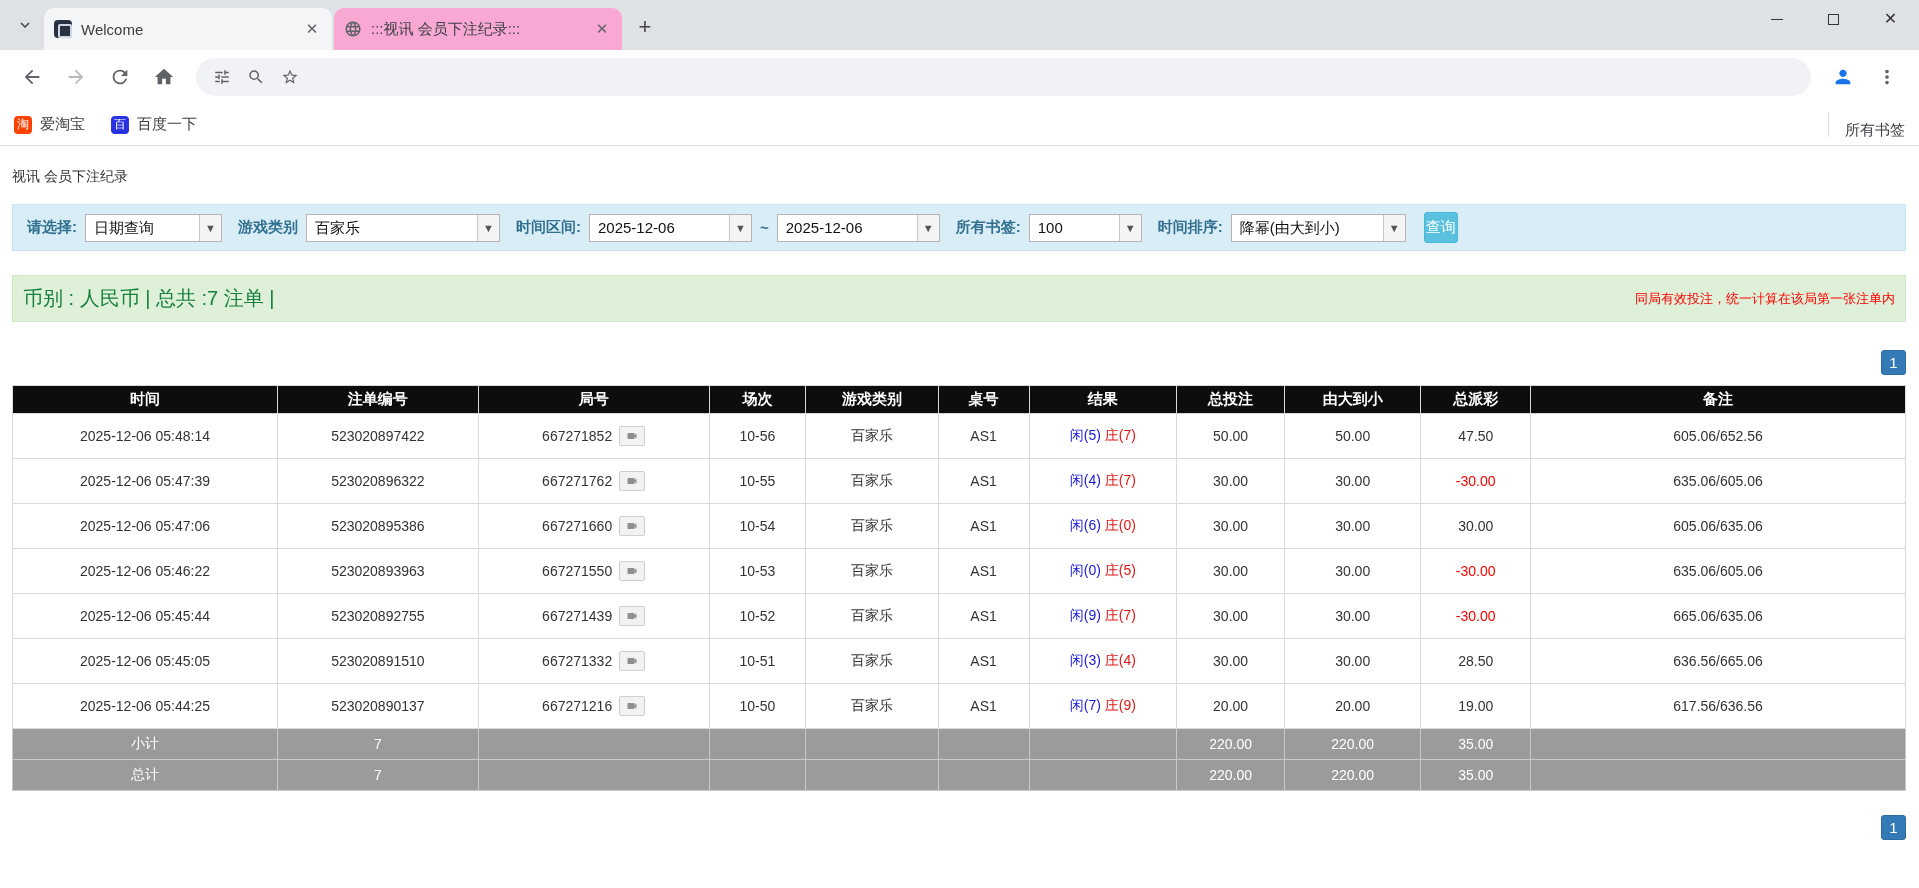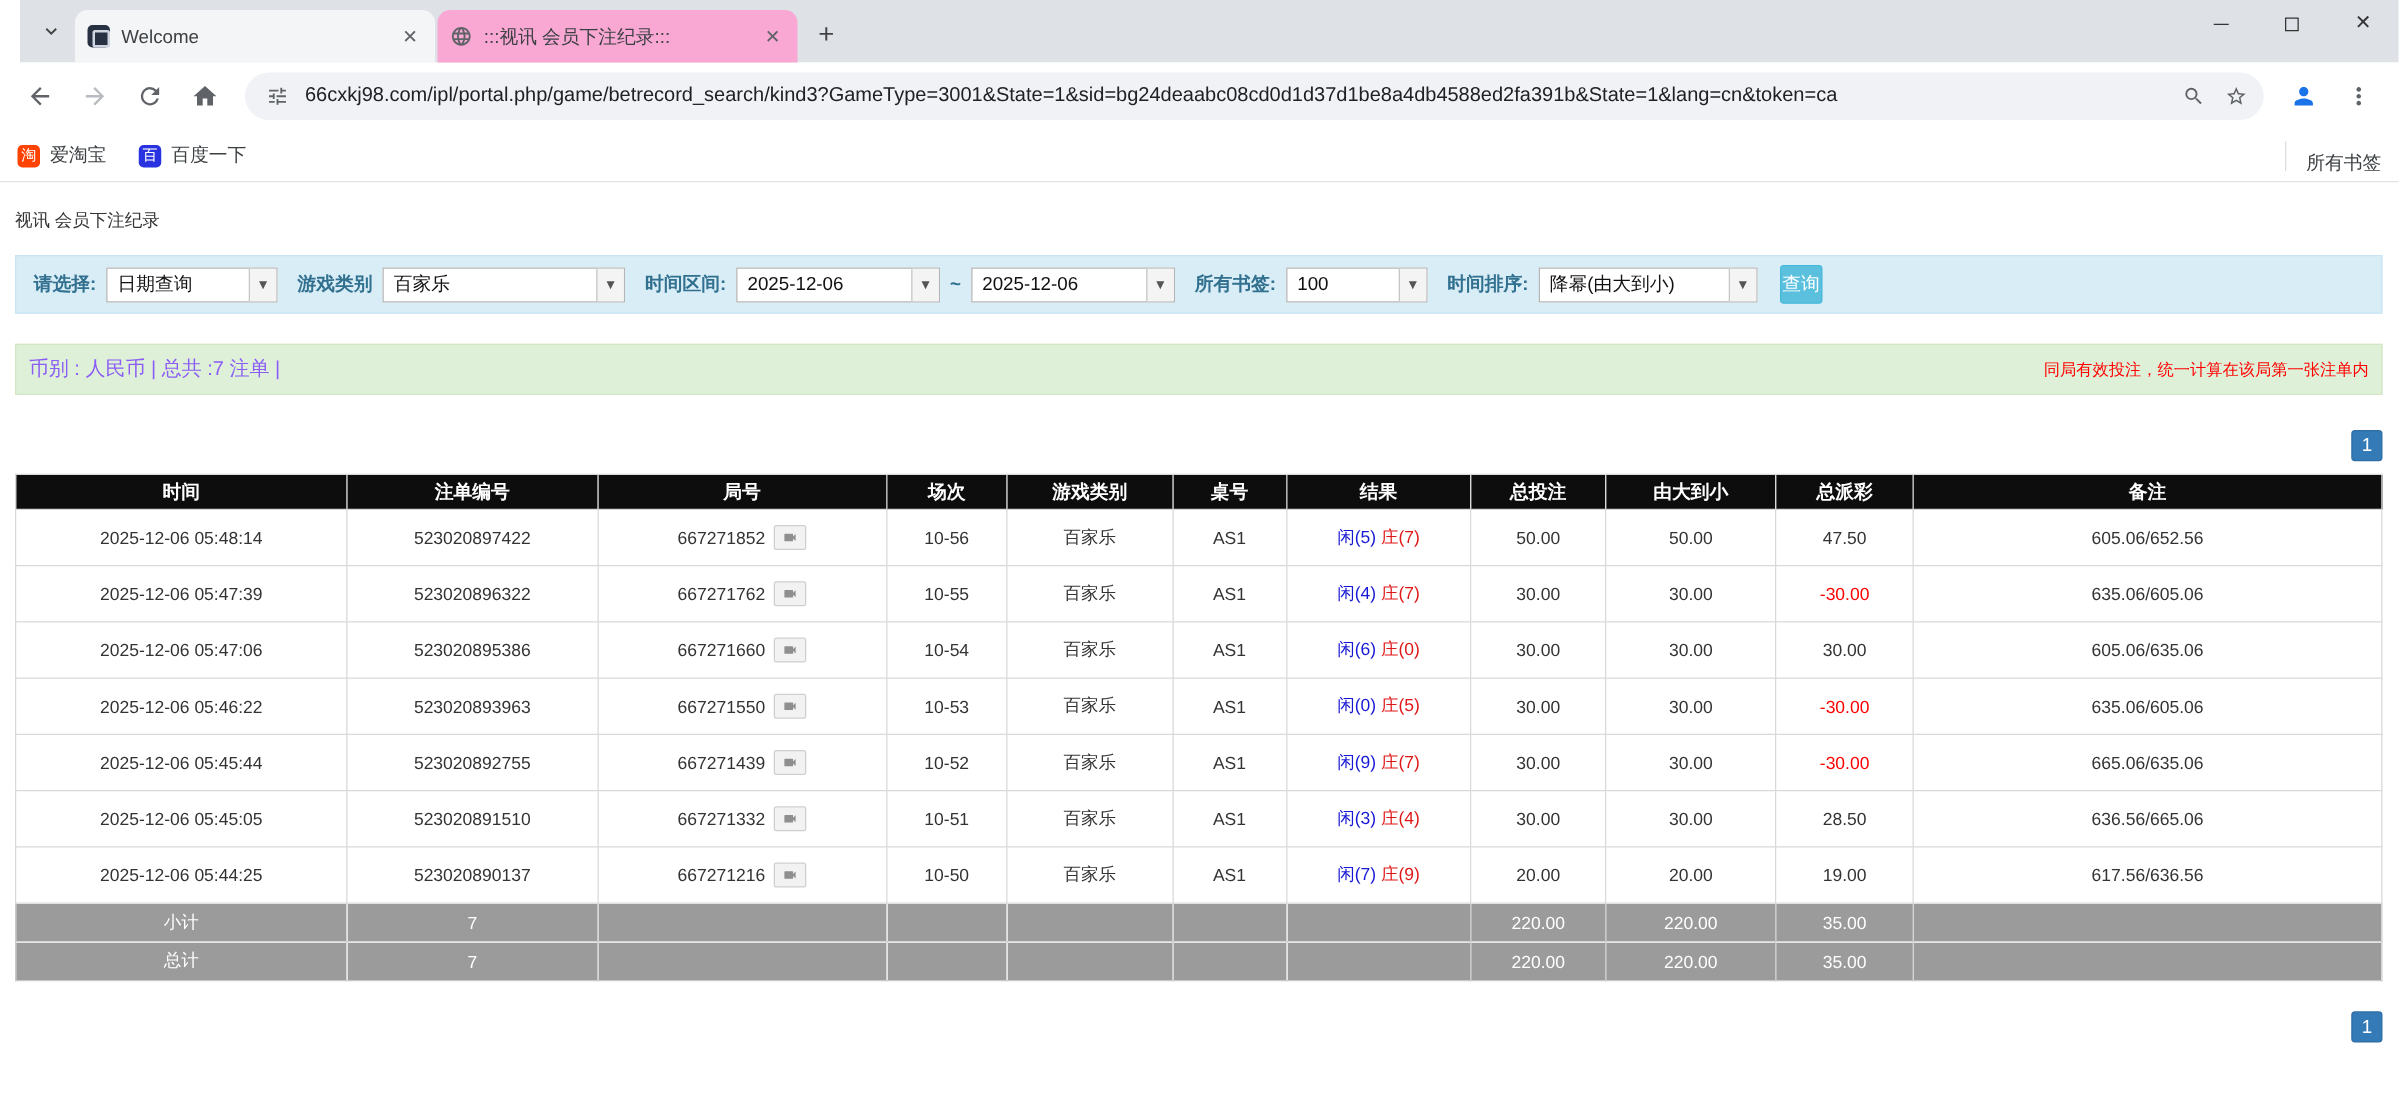--- a/index.html
+++ b/index.html
@@ -1,20 +1,20 @@
 <!DOCTYPE html>
 <html><head>
 <meta charset="utf-8">
 <style>
   * { box-sizing: border-box; margin: 0; padding: 0; }
   html,body { width: 1919px; height: 888px; overflow: hidden; background: #fff;
     font-family: "Liberation Sans", sans-serif; }
 
   
-  .tabbar { height: 50px; background: #dee1e6; display: flex; align-items: flex-end; padding-left: 10px; margin-left: 16px; }
+  .tabbar { height: 50px; background: #dee1e6; display: flex; align-items: flex-end; padding-left: 10px; }
   .tab-search-btn { width: 30px; height: 30px; margin: 0 4px 8px 0; display: flex; align-items: center; justify-content: center; }
   .tab-search-btn svg { width: 18px; height: 18px; fill: #444; }
   .tab { width: 288px; height: 42px; background: #f9a8d4; border-radius: 10px 10px 0 0;
     display: flex; align-items: center; gap: 9px; padding: 0 10px; margin-right: 2px;
     font-size: 15px; color: #3c4043; }
   .tab.inactive { background: #f4f5f7; }
   .tab .tab-title { flex: 1; white-space: nowrap; overflow: hidden; }
   .tab-close { width: 20px; height: 20px; display: flex; align-items: center; justify-content: center;
     color: #5f6368; font-size: 15px; border-radius: 50%; }
   .favicon1 { width: 18px; height: 18px; background: #273142; border-radius: 4px; position: relative; flex: none; }
@@ -63,21 +63,21 @@
   .combo .val { flex: 1; padding: 0 8px; line-height: 26px; font-size: 15px; color: #111;
     white-space: nowrap; overflow: hidden; }
   .combo .arrow { width: 22px; border-left: 1px solid #c5c5c5; background: #f4f4f4; color: #555;
     font-size: 11px; display: flex; align-items: center; justify-content: center; }
   .tilde { color: #31708f; font-weight: bold; }
   .btn-query { background: #5bc0de; color: #fff; border: 1px solid #46b8da; border-radius: 3px;
     font-size: 15px; padding: 5px 1px; margin-left: 10px; cursor: pointer; white-space: nowrap; }
 
   .infobar { width: 1894px; margin-top: 24px; background: #dff0d8; border: 1px solid #d0e6c4;
     display: flex; align-items: center; justify-content: space-between; padding: 9px 10px; }
-  .infobar .info-left { font-size: 16px; color: #8b5cf6; }
+  .infobar .info-left { font-size: 20px; color: #15803d; }
   .infobar .info-notice { font-size: 13px; color: #ff0000; }
 
   .pager { width: 1894px; display: flex; justify-content: flex-end; margin-top: 28px; }
   .pager.bottom { margin-top: 24px; }
   .page-btn { min-width: 25px; height: 25px; background: #337ab7; border: 1px solid #2e6da4; border-radius: 3px;
     color: #fff; font-size: 15px; display: flex; align-items: center; justify-content: center; padding: 0 7px; }
 
   table.bet-table { width: 1894px; margin-top: 10px; border-collapse: collapse; table-layout: fixed; }
   .bet-table th { background: #0d0d0d; color: #fff; font-size: 15px; font-weight: bold;
     height: 28px; border: 1px solid #d9d9d9; text-align: center; }
@@ -159,21 +159,20 @@
           <path d="M10 20v-6h4v6h5v-8h3L12 3 2 12h3v8z"></path>
         </svg>
     </div>
 
     <div class="omnibox">
       <span class="omni-icon">
         <svg viewBox="0 0 24 24">
             <path d="M3 17v2h6v-2H3zM3 5v2h10V5H3zm10 16v-2h8v-2h-8v-2h-2v6h2zM7 9v2H3v2h4v2h2V9H7zm14 4v-2H11v2h10zm-6-4h2V7h4V5h-4V3h-2v6z"></path>
           </svg>
       </span>
-      <span class="url-text">66cxkj98.com/ipl/portal.php/game/betrecord_search/kind3?GameType=3001&amp;State=1&amp;sid=bg24deaabc08cd0d1d37d1be8a4db4588ed2fa391b&amp;State=1&amp;lang=cn&amp;token=ca</span>
       <span class="omni-icon">
         <svg viewBox="0 0 24 24">
             <path d="M15.5 14h-.79l-.28-.27A6.47 6.47 0 0 0 16 9.5 6.5 6.5 0 1 0 9.5 16c1.61 0 3.09-.59 4.23-1.57l.27.28v.79l5 4.99L20.49 19l-4.99-5zm-6 0C7 14 5 12 5 9.5S7 5 9.5 5 14 7 14 9.5 12 14 9.5 14z"></path>
           </svg>
       </span>
       <span class="omni-icon">
         <svg viewBox="0 0 24 24">
             <path d="M22 9.24l-7.19-.62L12 2 9.19 8.63 2 9.24l5.46 4.73L5.82 21 12 17.27 18.18 21l-1.63-7.03L22 9.24zM12 15.4l-3.76 2.27 1-4.28-3.32-2.88 4.38-.38L12 6.1l1.71 4.04 4.38.38-3.32 2.88 1 4.28L12 15.4z"></path>
           </svg>
       </span>

